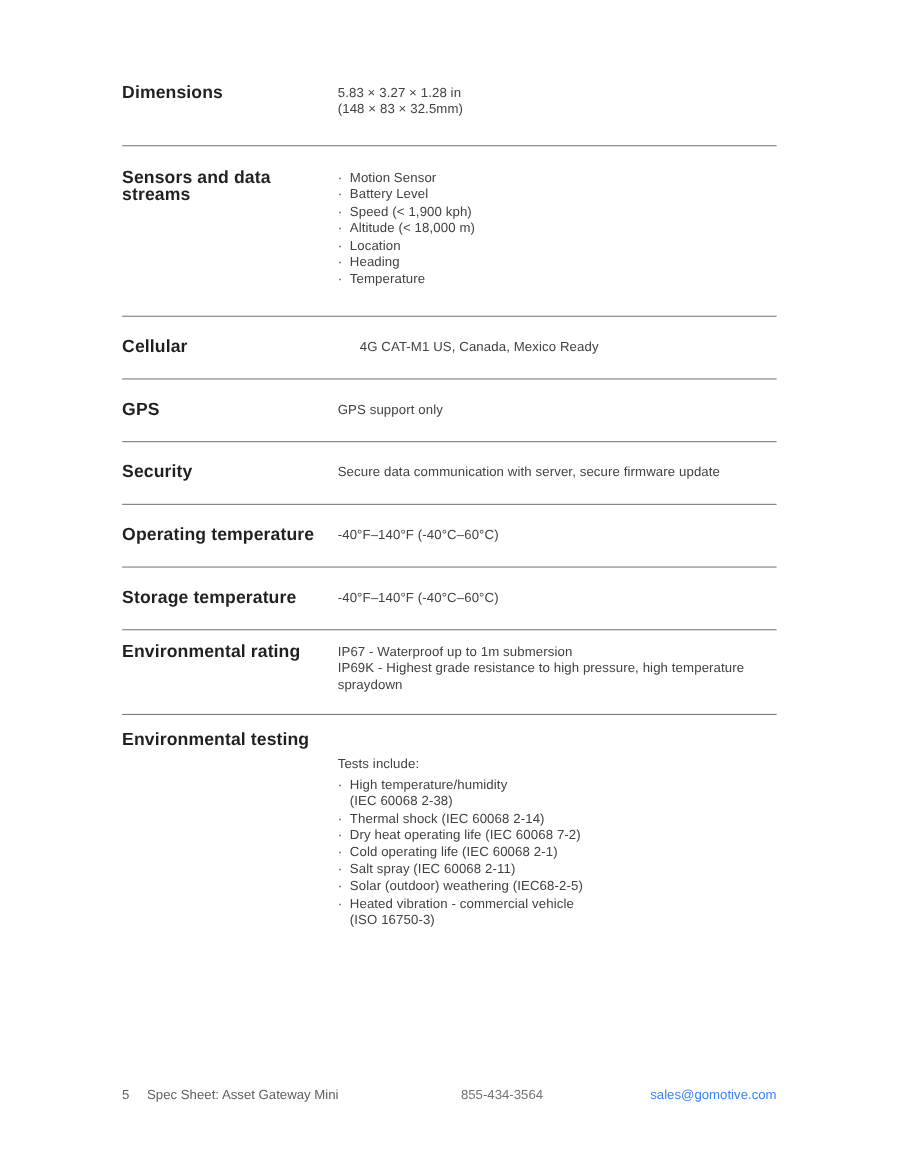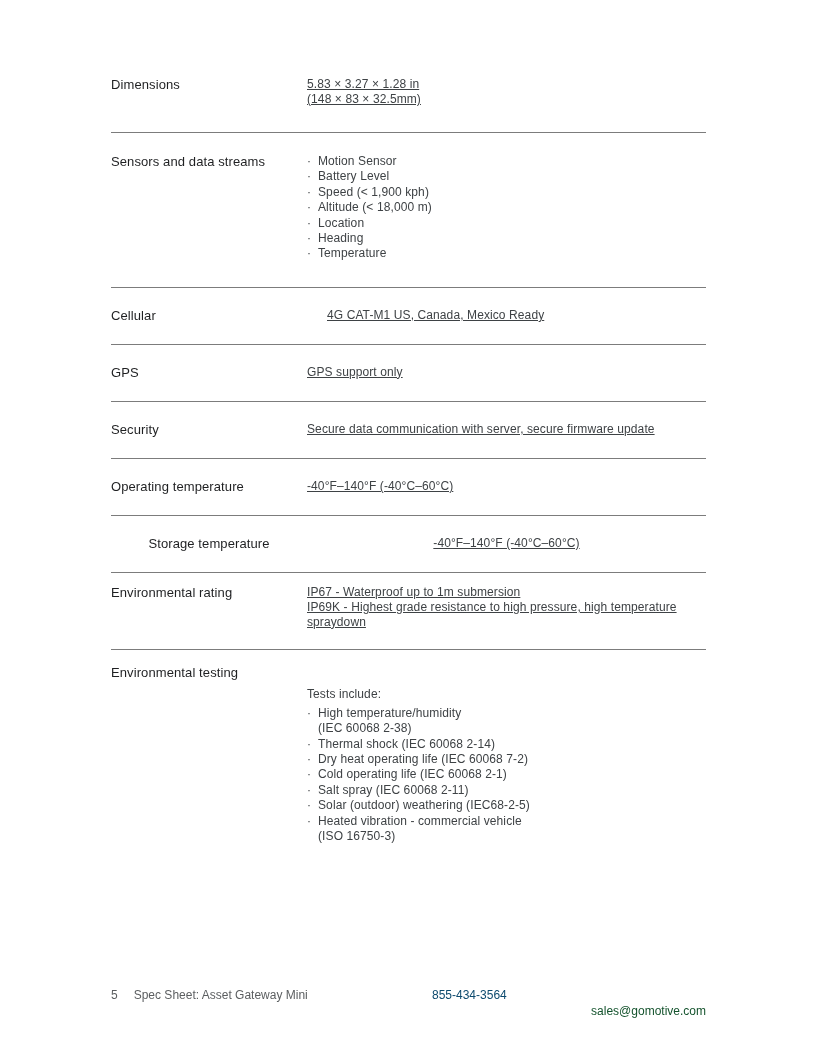--- a/index.html
+++ b/index.html
@@ -28,36 +28,35 @@
   .row {
     display: flex;
     border-bottom: 1.5px solid #7c7c7c;
   }
   .row.no-rule {
     border-bottom: none;
   }
   .label {
     flex: 0 0 196px;
     width: 196px;
-    font-size: 13px;
-    font-weight: normal;
+    font-size: 16px;
+    font-weight: bold;
     color: #1f2022;
     line-height: 16px;
     letter-spacing: 0.1px;
   }
   .value {
     flex: 1 1 auto;
     min-width: 0;
     font-size: 12px;
     color: #3e4245;
     letter-spacing: 0.1px;
   }
   .vline {
     line-height: 15px;
-    text-decoration: underline;
   }
   .intro {
     line-height: 16px;
     margin-bottom: 4px;
     margin-top: 21px;
   }
   .bullets {
     list-style: none;
     margin: 0;
     padding: 0;
@@ -87,29 +86,29 @@
     font-size: 12px;
     line-height: 15px;
   }
   .footer-left {
     display: flex;
     gap: 16px;
     color: #5b5e60;
   }
   .footer-phone {
     position: absolute;
-    left: 321px;
+    left: 308px;
     top: 0;
-    color: #0c4a6e;
+    color: #737373;
   }
   .footer-email {
     position: absolute;
     right: 0;
-    top: 16px;
-    color: #14532d;
+    top: 0;
+    color: #3b82f6;
   }
 </style>
 </head>
 <body>
 
 <div class="page">
 
   <main class="content" id="spec-table">
       <section class="row" style="padding-top: 77px; padding-bottom: 25px;">
         <div class="label">Dimensions</div>
@@ -184,21 +183,21 @@
         <div class="value">
           <div class="vline">Secure data communication with server, secure firmware update</div>
         </div>
       </section>
       <section class="row" style="padding-top: 20px; padding-bottom: 20px;">
         <div class="label">Operating temperature</div>
         <div class="value">
           <div class="vline">-40°F–140°F (-40°C–60°C)</div>
         </div>
       </section>
-      <section class="row" style="padding-top: 20px; padding-bottom: 20px; text-align: center;">
+      <section class="row" style="padding-top: 20px; padding-bottom: 20px;">
         <div class="label">Storage temperature</div>
         <div class="value">
           <div class="vline">-40°F–140°F (-40°C–60°C)</div>
         </div>
       </section>
       <section class="row" style="padding-top: 12px; padding-bottom: 19px;">
         <div class="label">Environmental rating</div>
         <div class="value">
           <div class="vline">IP67 - Waterproof up to 1m submersion</div>
           <div class="vline">IP69K - Highest grade resistance to high pressure, high temperature spraydown</div>

